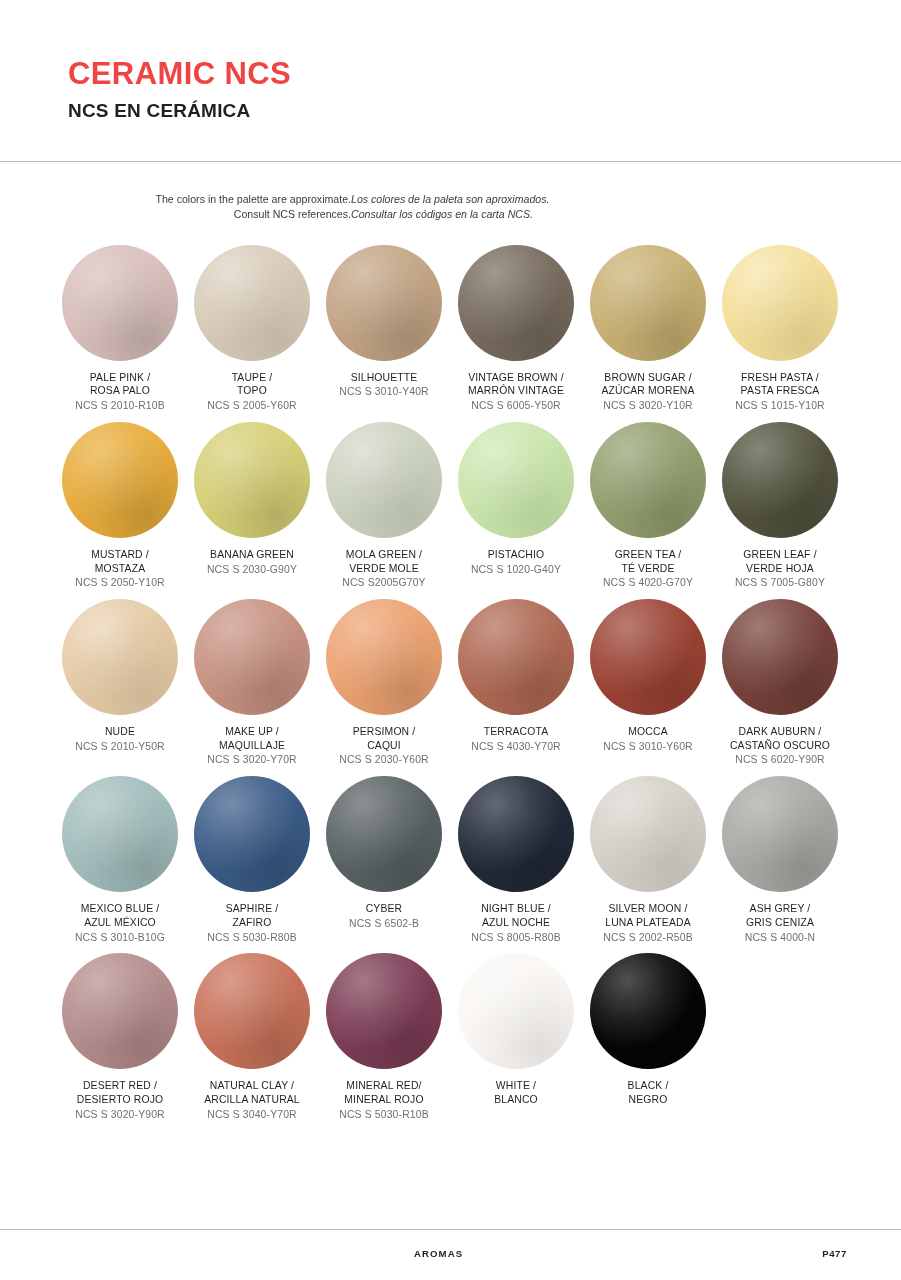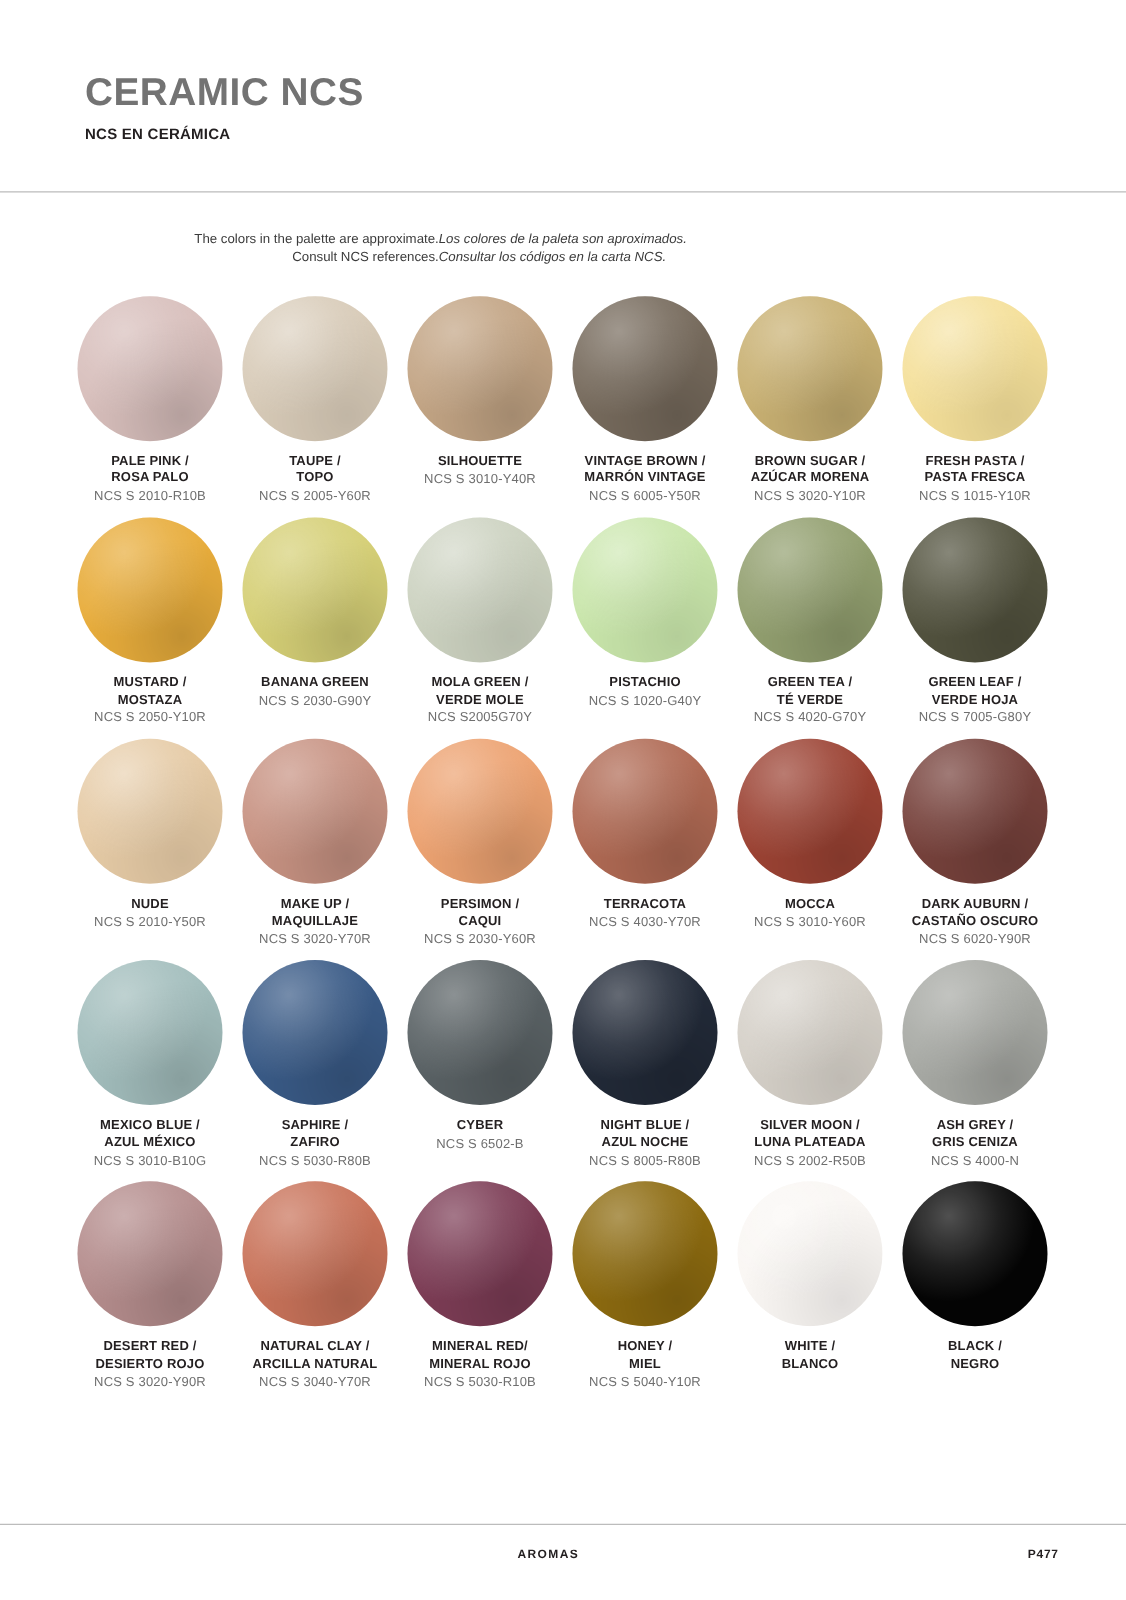--- a/index.html
+++ b/index.html
@@ -28,24 +28,24 @@
   
   .header {
     padding: 58px 0 0 68px;
   }
   .title {
     font-size: 31px;
     font-weight: bold;
     letter-spacing: 0.4px;
     line-height: 1.05;
     margin: 0;
-    color: #737373;
+    color: #ef4444;
   }
   .subtitle {
-    font-size: 12px;
+    font-size: 19px;
     font-weight: bold;
     letter-spacing: 0.2px;
     margin: 9px 0 0 0;
     color: #231f20;
   }
 
   .rule-top {
     margin-top: 39px;
     height: 1px;
     background: #bcbcbc;
@@ -108,41 +108,41 @@
       radial-gradient(circle at 32% 24%, rgba(255,255,255,0.40) 0%, rgba(255,255,255,0.12) 34%, rgba(255,255,255,0) 58%),
       radial-gradient(circle at 72% 82%, rgba(0,0,0,0.10) 0%, rgba(0,0,0,0.035) 40%, rgba(0,0,0,0) 64%);
   }
 
   .labels {
     text-align: center;
     width: 132px;
   }
   .name {
     font-size: 10.4px;
-    font-weight: bold;
+    font-weight: normal;
     line-height: 1.32;
     letter-spacing: 0.15px;
     color: #231f20;
     white-space: pre-line;
   }
   .code {
     font-size: 10.4px;
     line-height: 1.32;
     letter-spacing: 0.15px;
     color: #6f6f6f;
     margin-top: 1px;
   }
   .code:empty { display: none; }
 
   
   .footer-area {
     position: absolute;
     left: 0;
     right: 0;
-    bottom: 14px;
+    bottom: 4px;
   }
   .rule-bottom {
     height: 1px;
     background: #bcbcbc;
     width: 100%;
   }
   .footer {
     height: 46px;
     display: flex;
     align-items: center;
@@ -451,30 +451,20 @@
             <div class="swatch" style="background: rgb(125, 61, 86);"></div>
           </div>
           <div class="labels">
             <div class="name">MINERAL  RED/
 MINERAL ROJO</div>
             <div class="code">NCS S 5030-R10B</div>
           </div>
         </div>
         <div class="cell">
           <div class="swatch-wrap">
-            <div class="swatch" style="background: rgb(141, 107, 16);"></div>
-          </div>
-          <div class="labels">
-            <div class="name">HONEY /
-MIEL</div>
-            <div class="code">NCS S 5040-Y10R</div>
-          </div>
-        </div>
-        <div class="cell">
-          <div class="swatch-wrap">
             <div class="swatch light-edge" style="background: rgb(250, 247, 244);"></div>
           </div>
           <div class="labels">
             <div class="name">WHITE /
 BLANCO</div>
           </div>
         </div>
         <div class="cell">
           <div class="swatch-wrap">
             <div class="swatch" style="background: rgb(5, 5, 5);"></div>

